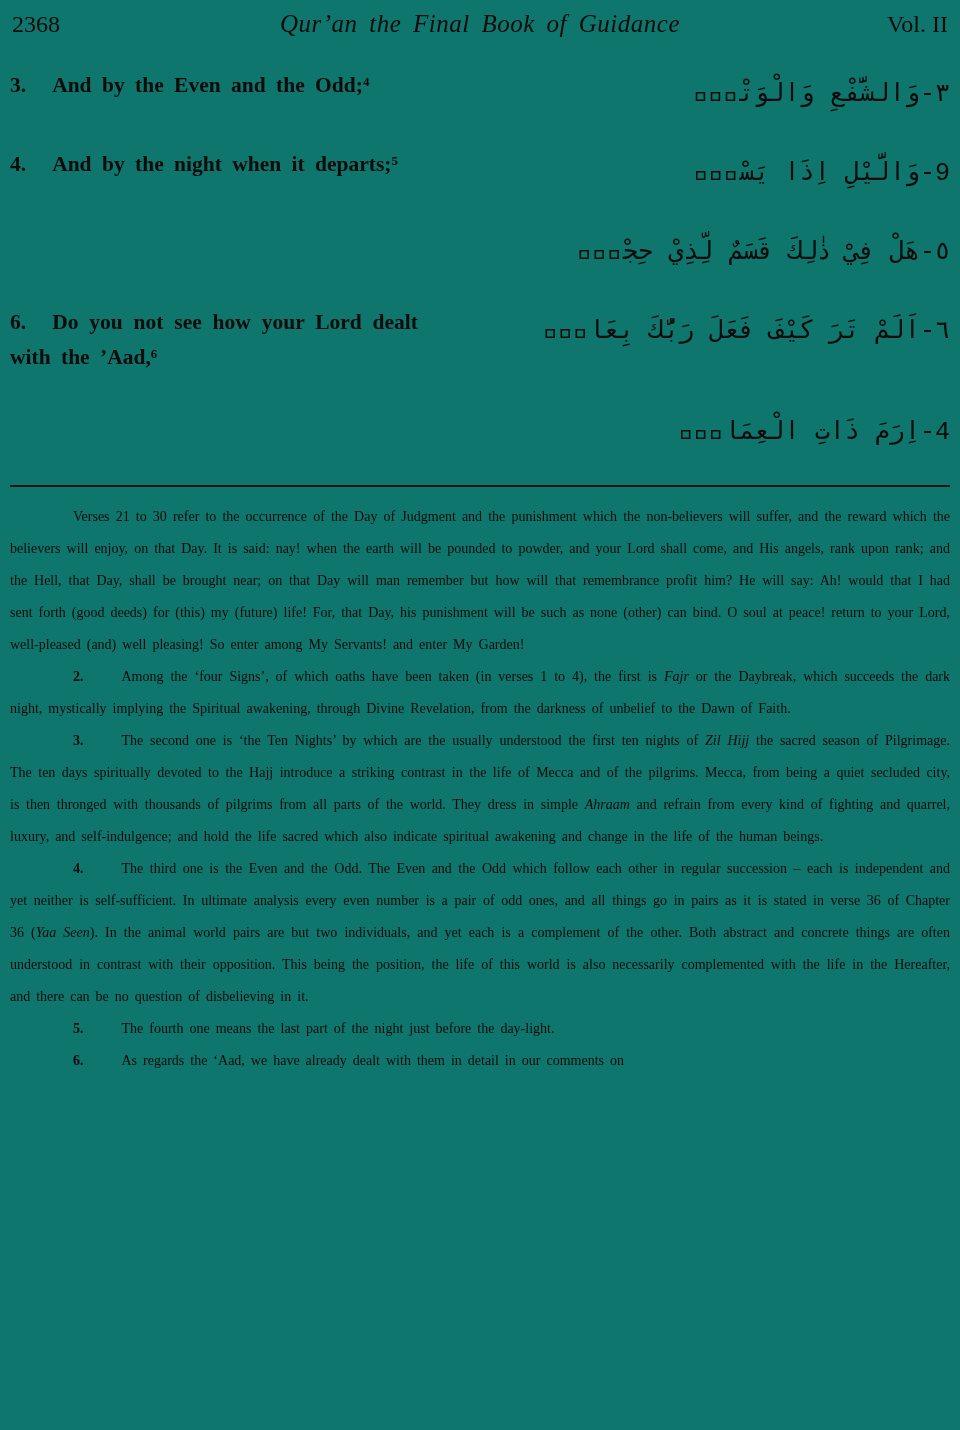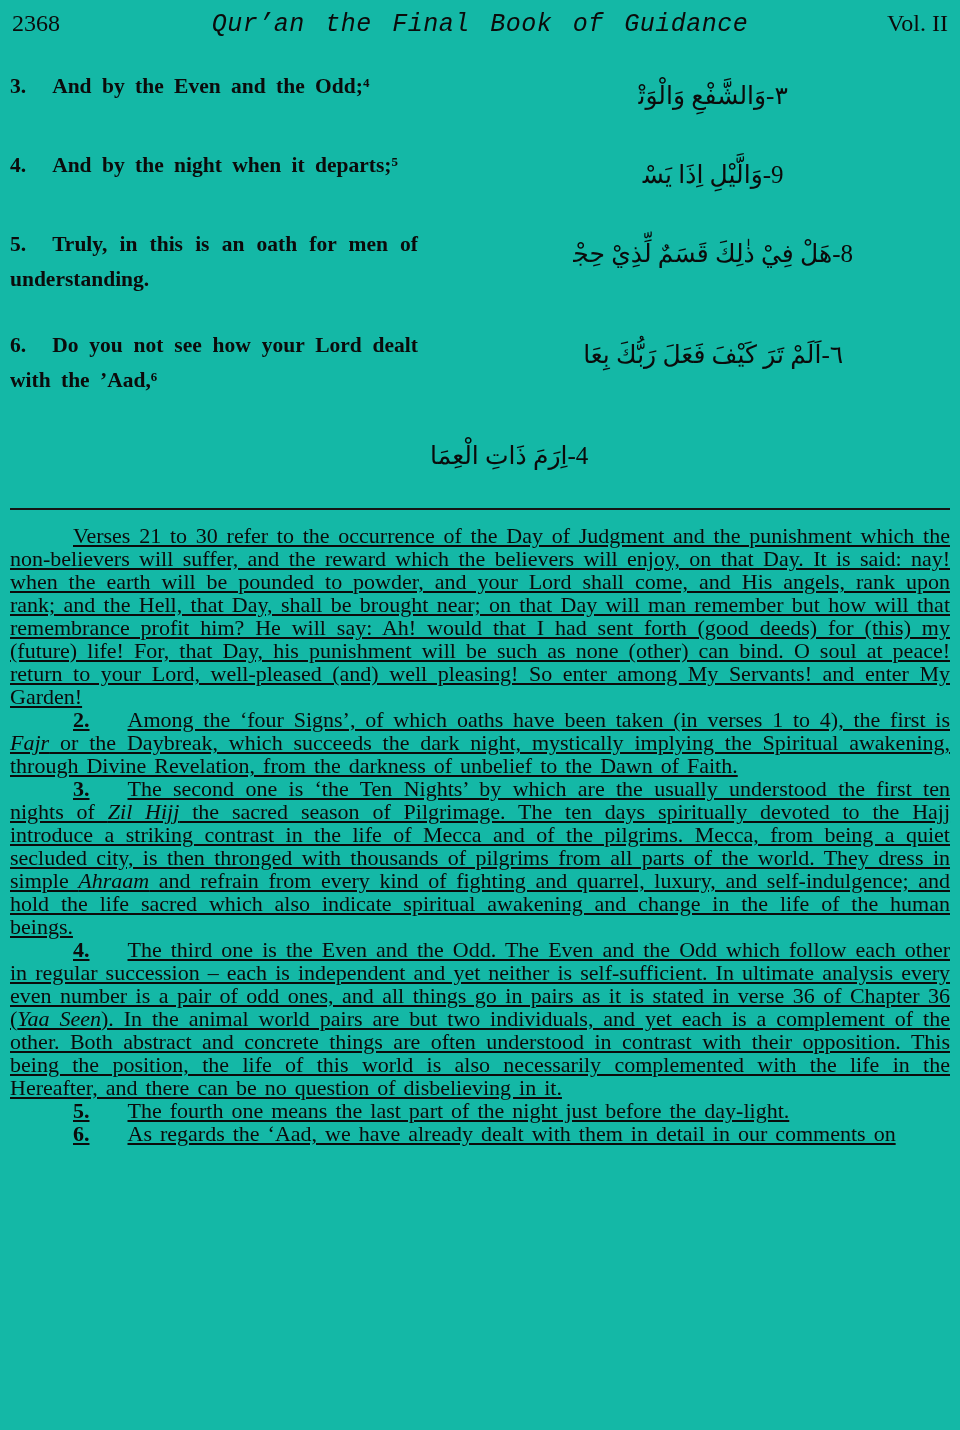--- a/index.html
+++ b/index.html
@@ -4,41 +4,40 @@
 <style>
   html, body {
     margin: 0;
     padding: 0;
     background: #ffffff;
   }
   .page {
     width: 960px;
     height: 1430px;
     box-sizing: border-box;
-    background: #14b8a6;
+    background: #0f766e;
     color: #0b0b0b;
     font-family: "Liberation Serif", serif;
     padding: 6px 10px 8px 10px;
     overflow: hidden;
   }
   .page-header {
     display: grid;
     grid-template-columns: 1fr auto 1fr;
     align-items: baseline;
     font-size: 24px;
     padding: 4px 2px 0 2px;
   }
   .page-num { text-align: left; }
   .book-title {
     font-style: italic;
     font-size: 25px;
     letter-spacing: 0.5px;
     word-spacing: 5px;
     text-align: center;
-    font-family: Liberation Mono, monospace;
   }
   .volume { text-align: right; }
 
   .verses { margin-top: 30px; }
   .verse-row {
     display: flex;
     justify-content: space-between;
     align-items: flex-start;
     margin-bottom: 31px;
     margin-top: 29px;
@@ -47,40 +46,39 @@
     width: 408px;
     font-weight: bold;
     font-size: 21.5px;
     line-height: 35px;
     text-align: justify;
     word-spacing: 5px;
   }
   .vnum { margin-right: 26px; }
   .verse-ar {
     direction: rtl;
-    text-align: center;
-    font-family: Liberation Serif, serif;
+    text-align: right;
+    font-family: Liberation Mono, monospace;
     font-size: 25px;
     line-height: 42px;
     padding-top: 6px;
     flex: 1;
   }
 
   .divider {
     border: none;
     border-top: 2.5px solid #151515;
     margin: 4px 0 14px 0;
   }
 
   .commentary {
-    font-size: 22px;
-    line-height: 23px;
+    font-size: 14px;
+    line-height: 32px;
     text-align: justify;
     word-spacing: 2.5px;
-    text-decoration: underline;
   }
   .cpara {
     margin: 0;
     text-indent: 63px;
   }
   .pnum {
     font-weight: bold;
     margin-right: 38px;
   }
 </style>
@@ -98,22 +96,21 @@
   <section class="verses" id="verses">
       <div class="verse-row">
         <div class="verse-en"><span class="vnum">3.</span>And by the Even and the Odd;⁴</div>
         <div class="verse-ar" dir="rtl">٣-وَالشَّفْعِ وَالْوَتْرِۙ</div>
       </div>
       <div class="verse-row">
         <div class="verse-en"><span class="vnum">4.</span>And by the night when it departs;⁵</div>
         <div class="verse-ar" dir="rtl">9-وَالَّيْلِ اِذَا يَسْرِۚ</div>
       </div>
       <div class="verse-row">
-        <div class="verse-en"><span class="vnum">5.</span>Truly, in this is an oath for men of understanding.</div>
-        <div class="verse-ar" dir="rtl">8-هَلْ فِيْ ذٰلِكَ قَسَمٌ لِّذِيْ حِجْرٍۗ</div>
+        <div class="verse-ar" dir="rtl">٥-هَلْ فِيْ ذٰلِكَ قَسَمٌ لِّذِيْ حِجْرٍۗ</div>
       </div>
       <div class="verse-row">
         <div class="verse-en"><span class="vnum">6.</span>Do you not see how your Lord dealt with the ’Aad,⁶</div>
         <div class="verse-ar" dir="rtl">٦-اَلَمْ تَرَ كَيْفَ فَعَلَ رَبُّكَ بِعَادٍۖ</div>
       </div>
       <div class="verse-row">
         <div class="verse-ar" dir="rtl">4-اِرَمَ ذَاتِ الْعِمَادِۙ</div>
       </div>
     </section>
 

